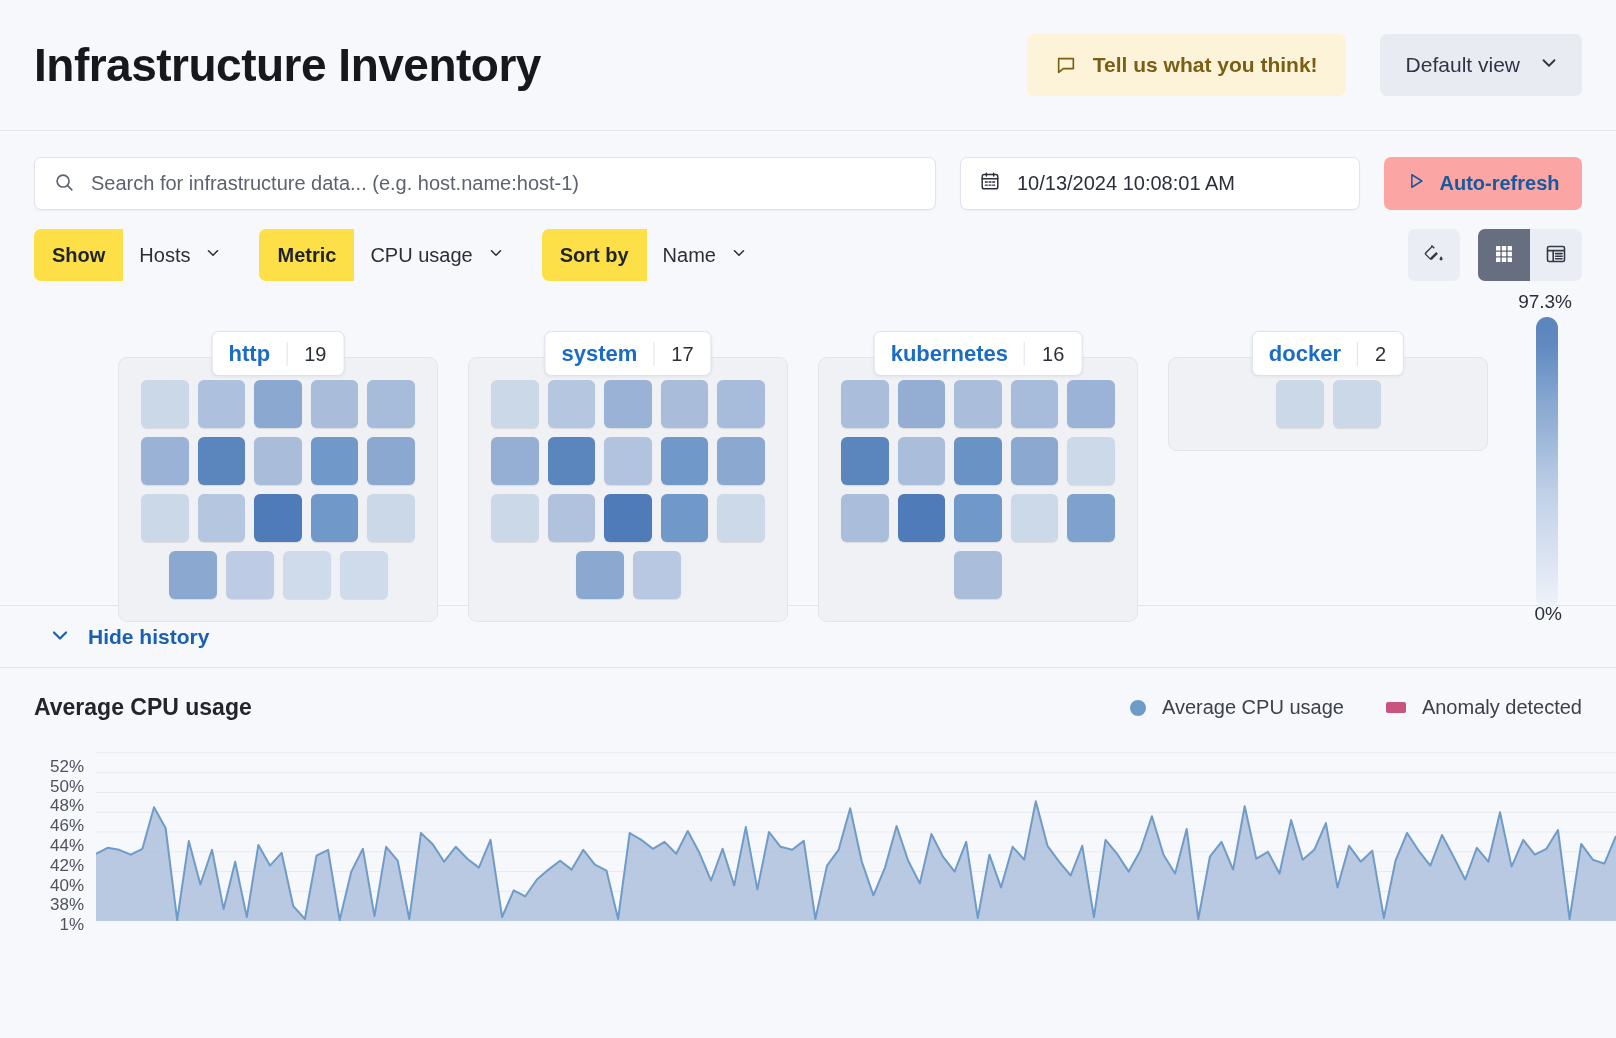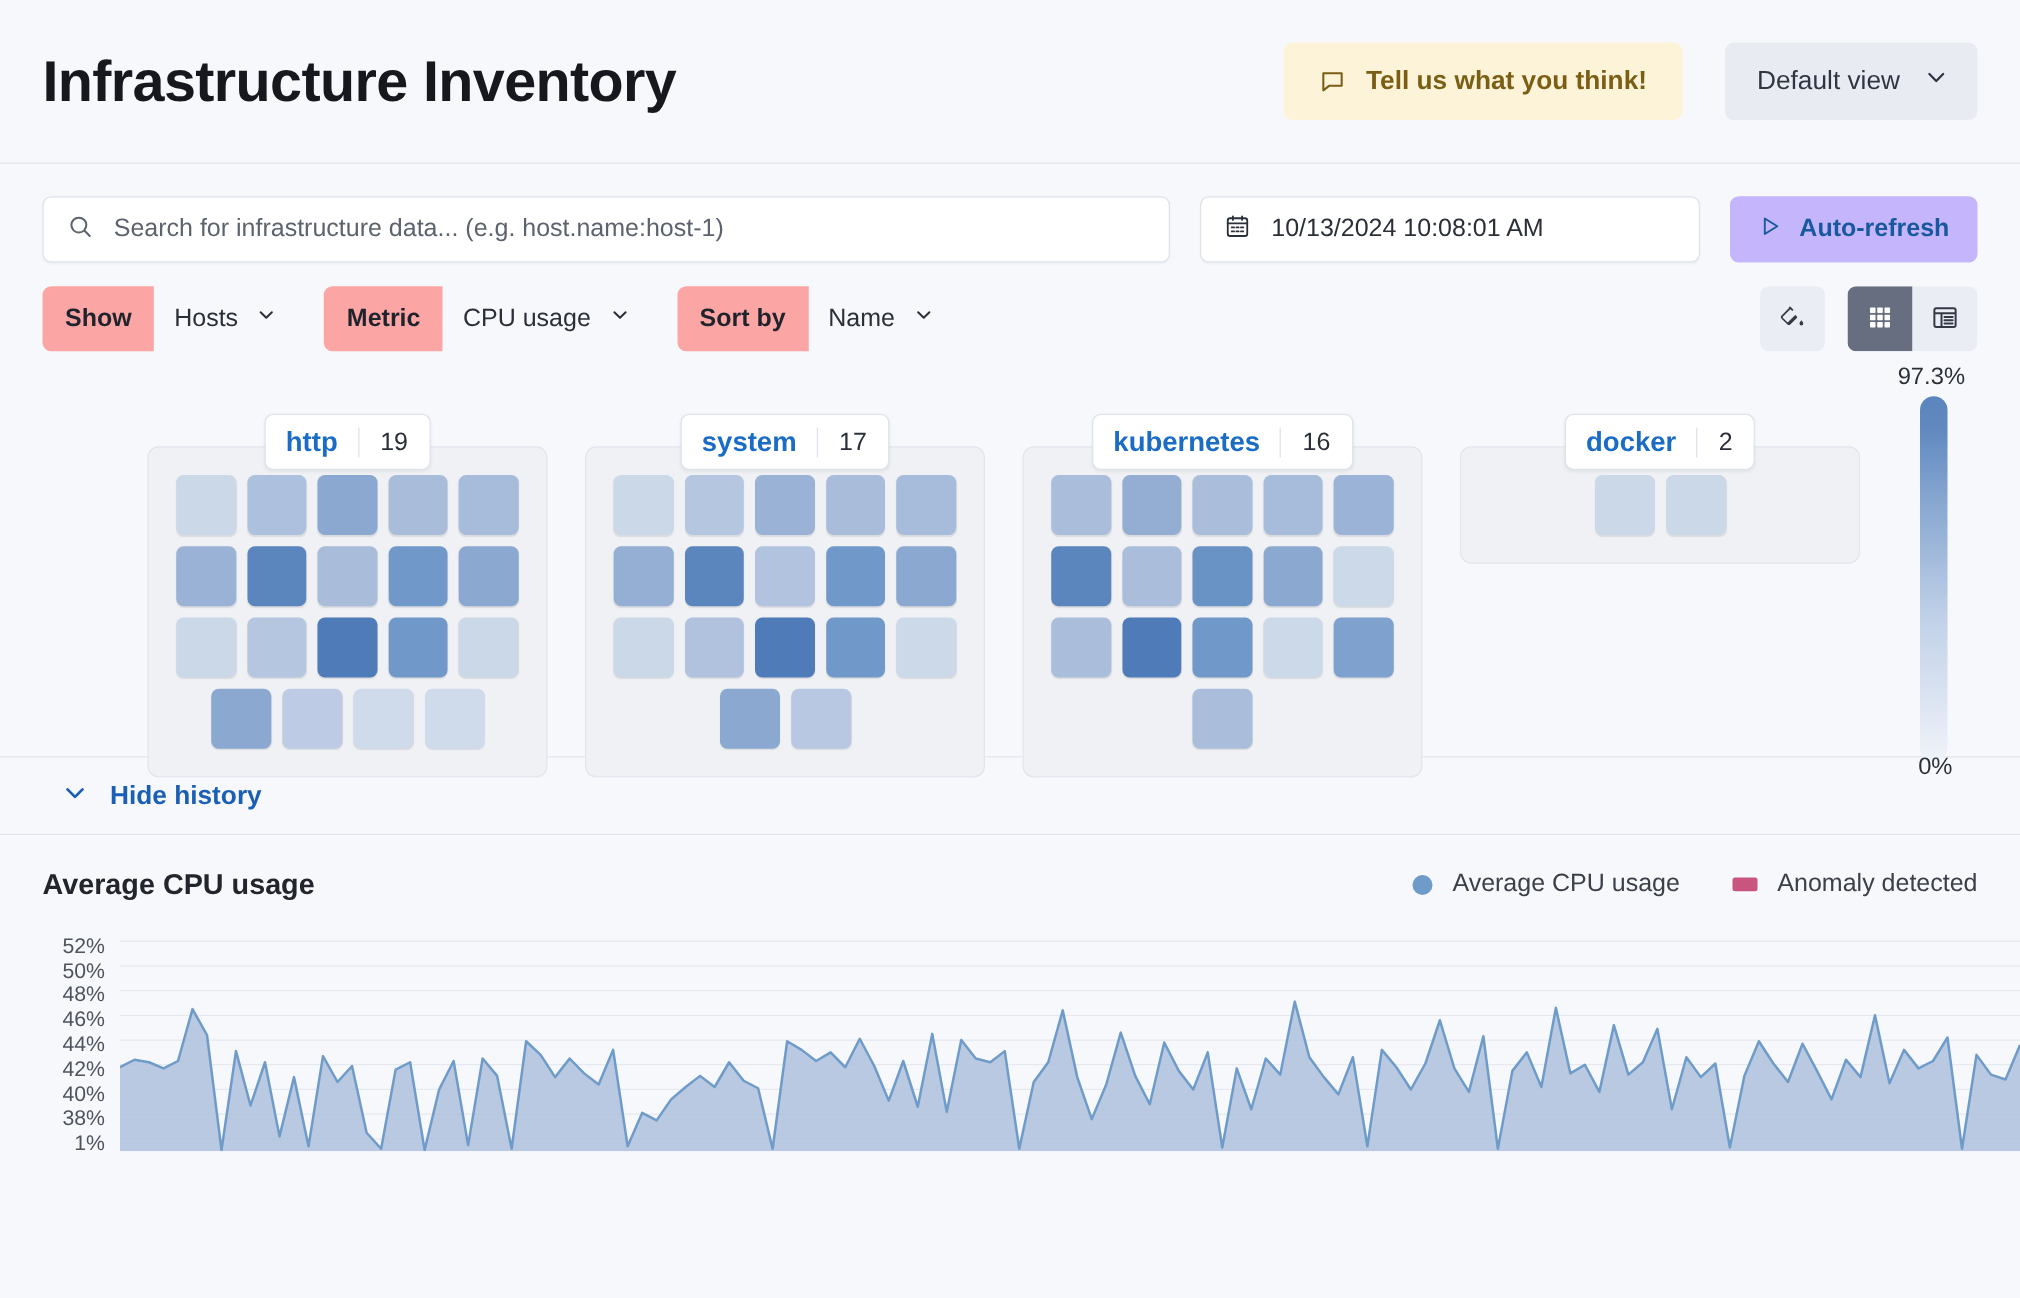--- a/index.html
+++ b/index.html
@@ -89,41 +89,41 @@
     display:flex; align-items:center;
     padding:0 18px;
     gap:16px;
     font-size:20px;
     color:#2b2f38;
     box-shadow:0 1px 2px rgba(20,25,40,.04);
     cursor:pointer;
   }
   .refresh-btn{
     width:198px; height:53px;
-    background:#c4b5fd;
+    background:#fca5a5;
     border:none; border-radius:7px;
     display:flex; align-items:center; justify-content:center;
     gap:13px;
     color:#17599c;
     font-size:20px;
     font-weight:bold;
     cursor:pointer;
     font-family:"Liberation Sans", sans-serif;
   }
 
   
   .filter-row{
     margin-top:19px;
     display:flex; align-items:center;
     height:52px;
     position:relative;
   }
   .fgroup{ display:flex; align-items:stretch; height:52px; margin-right:21px; }
   .fgroup .flabel{
-    background:#fca5a5;
+    background:#fde047;
     border-radius:7px 0 0 7px;
     display:flex; align-items:center;
     padding:0 18px;
     font-size:20px; font-weight:bold; color:#1f232c;
     white-space:nowrap;
   }
   .fgroup .fvalue{
     display:flex; align-items:center; gap:14px;
     padding:0 16px 0 16px;
     font-size:20px; color:#2b2f38;
@@ -239,21 +239,21 @@
   .chart-panel{ padding:26px 34px 0 34px; position:relative; }
   .chart-head{ display:flex; align-items:center; }
   .chart-title{ font-size:23px; font-weight:bold; color:#22252c; }
   .chart-legend{ margin-left:auto; display:flex; align-items:center; gap:42px; }
   .leg-item{ display:flex; align-items:center; gap:16px; font-size:20px; color:#3c4049; }
   .leg-dot{ width:16px; height:16px; border-radius:50%; background:#6f9bc9; }
   .leg-sq{ width:20px; height:11px; border-radius:2px; background:#c9557e; }
 
   .chart-body{ position:relative; margin-top:22px; height:200px; }
   .ylabels{
-    position:absolute; left:0; top:4px; width:50px; height:178px;
+    position:absolute; left:0; top:14px; width:50px; height:178px;
   }
   .ylabels div{
     position:absolute; right:0;
     font-size:17px; color:#4e535d;
     transform:translateY(-50%);
     white-space:nowrap;
   }
   .plot{
     position:absolute; left:62px; right:0; top:0; height:178px;
   }

